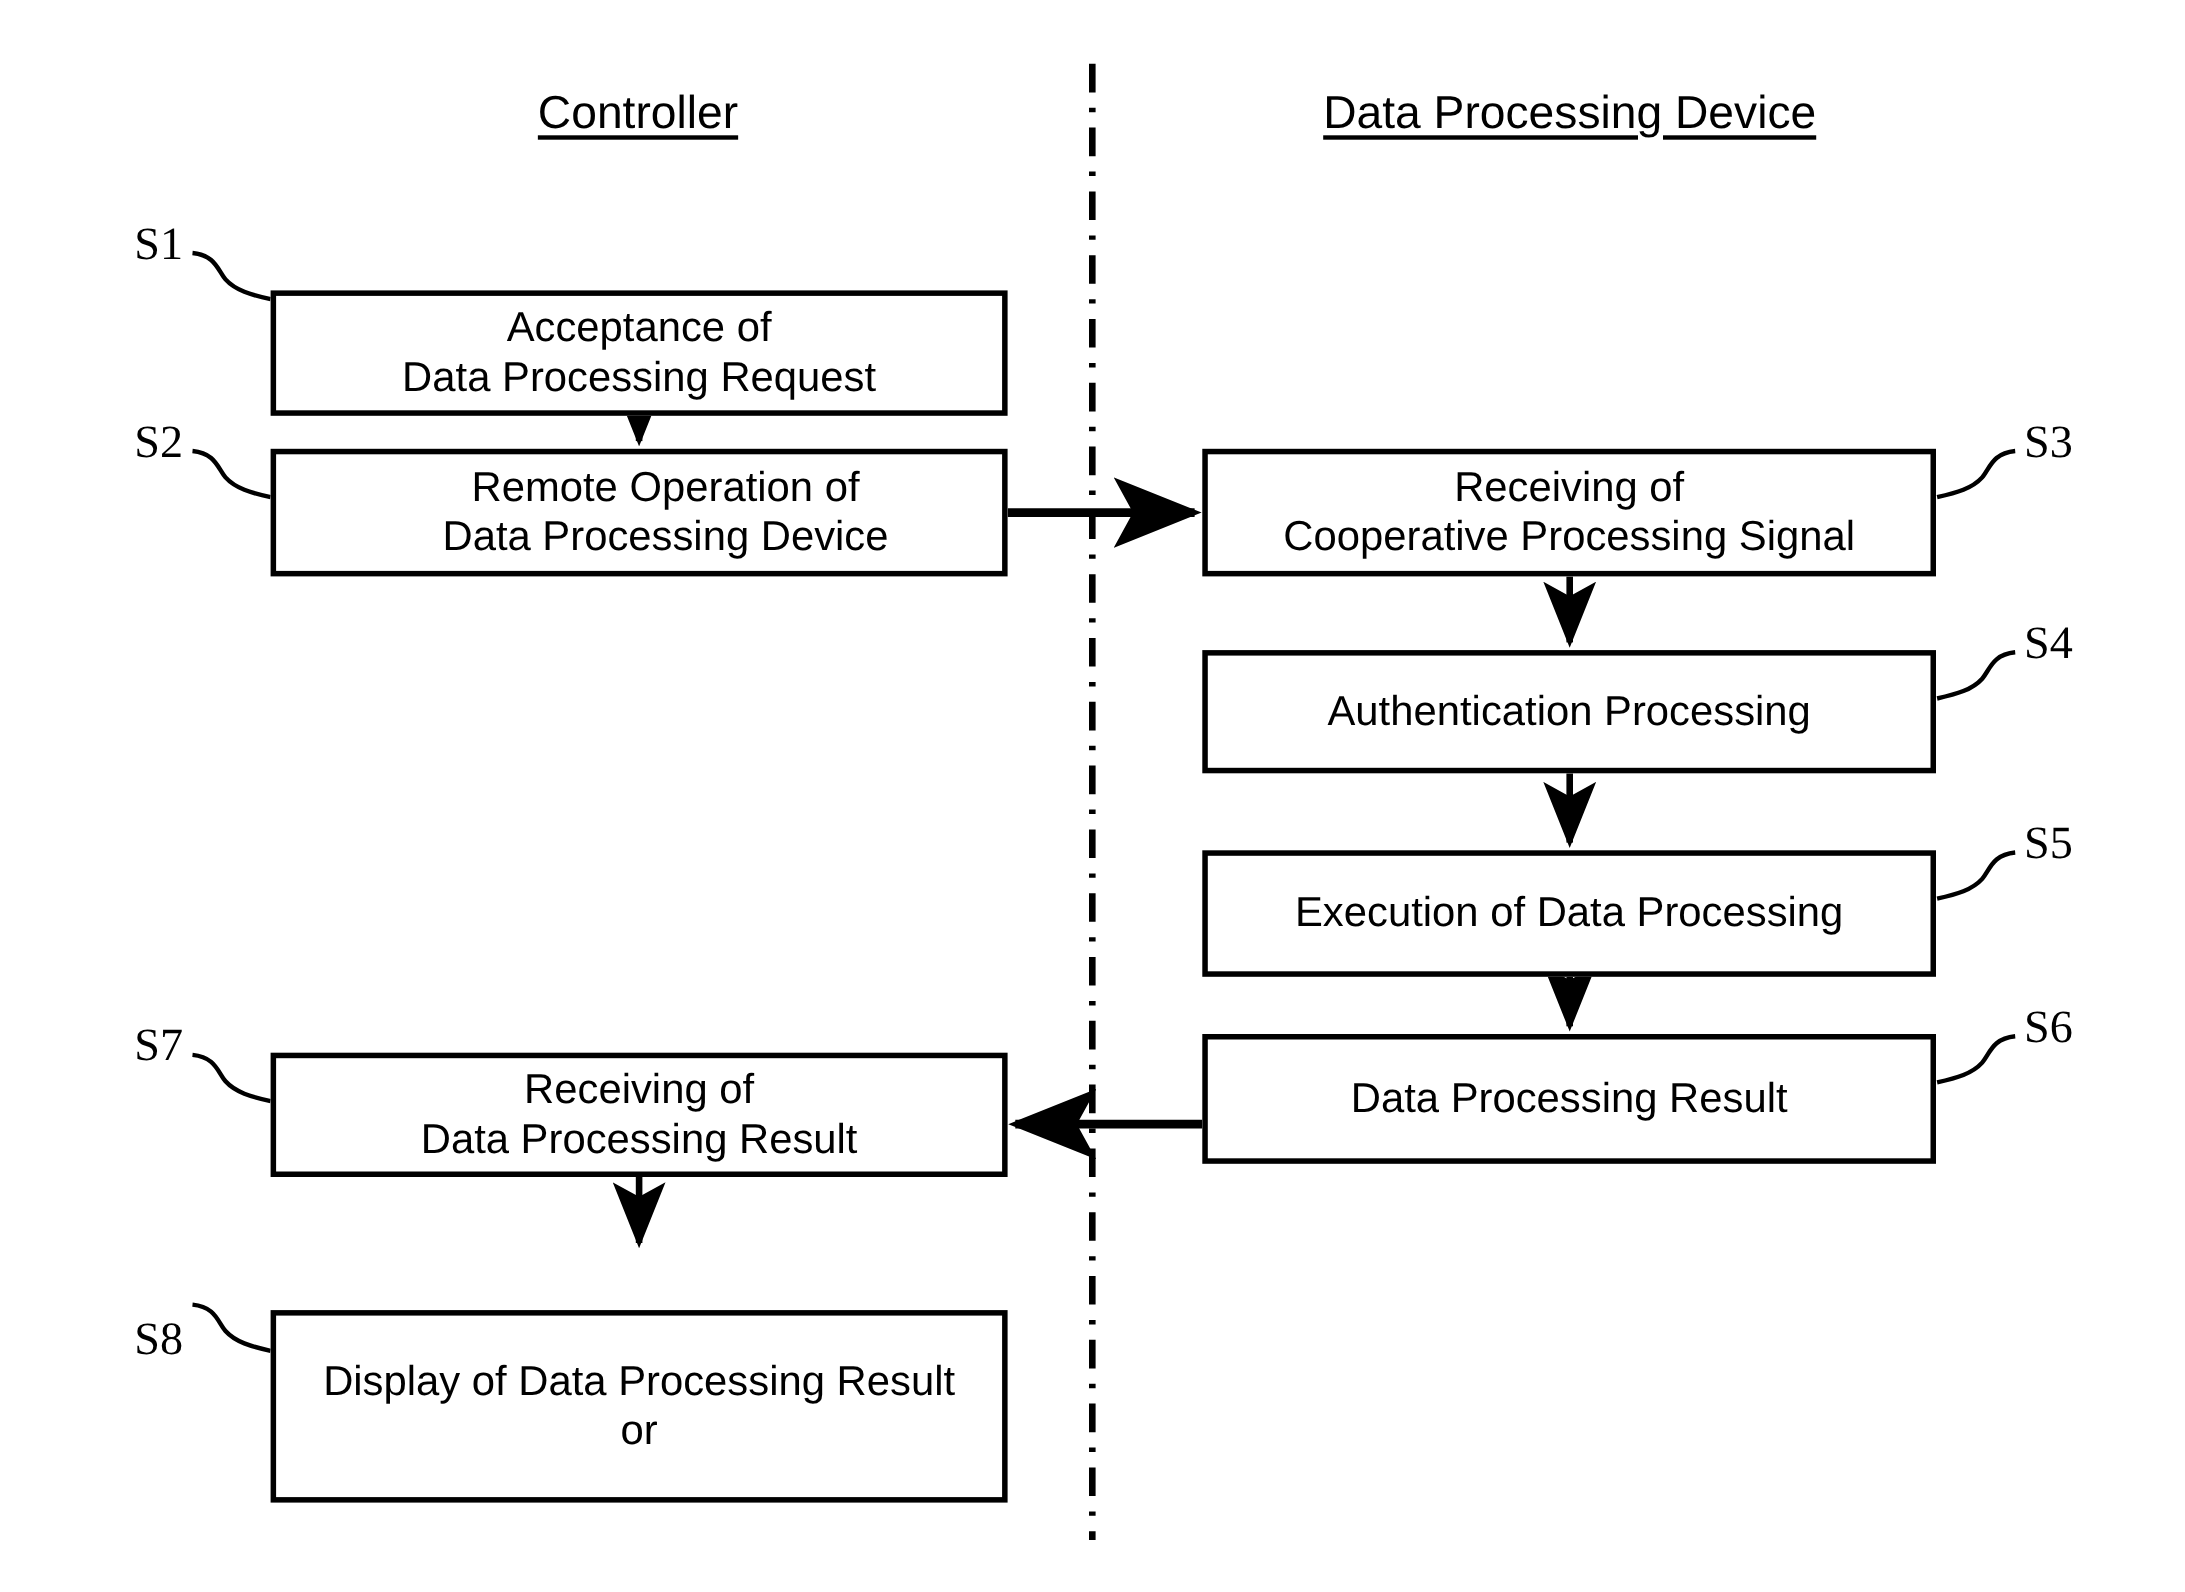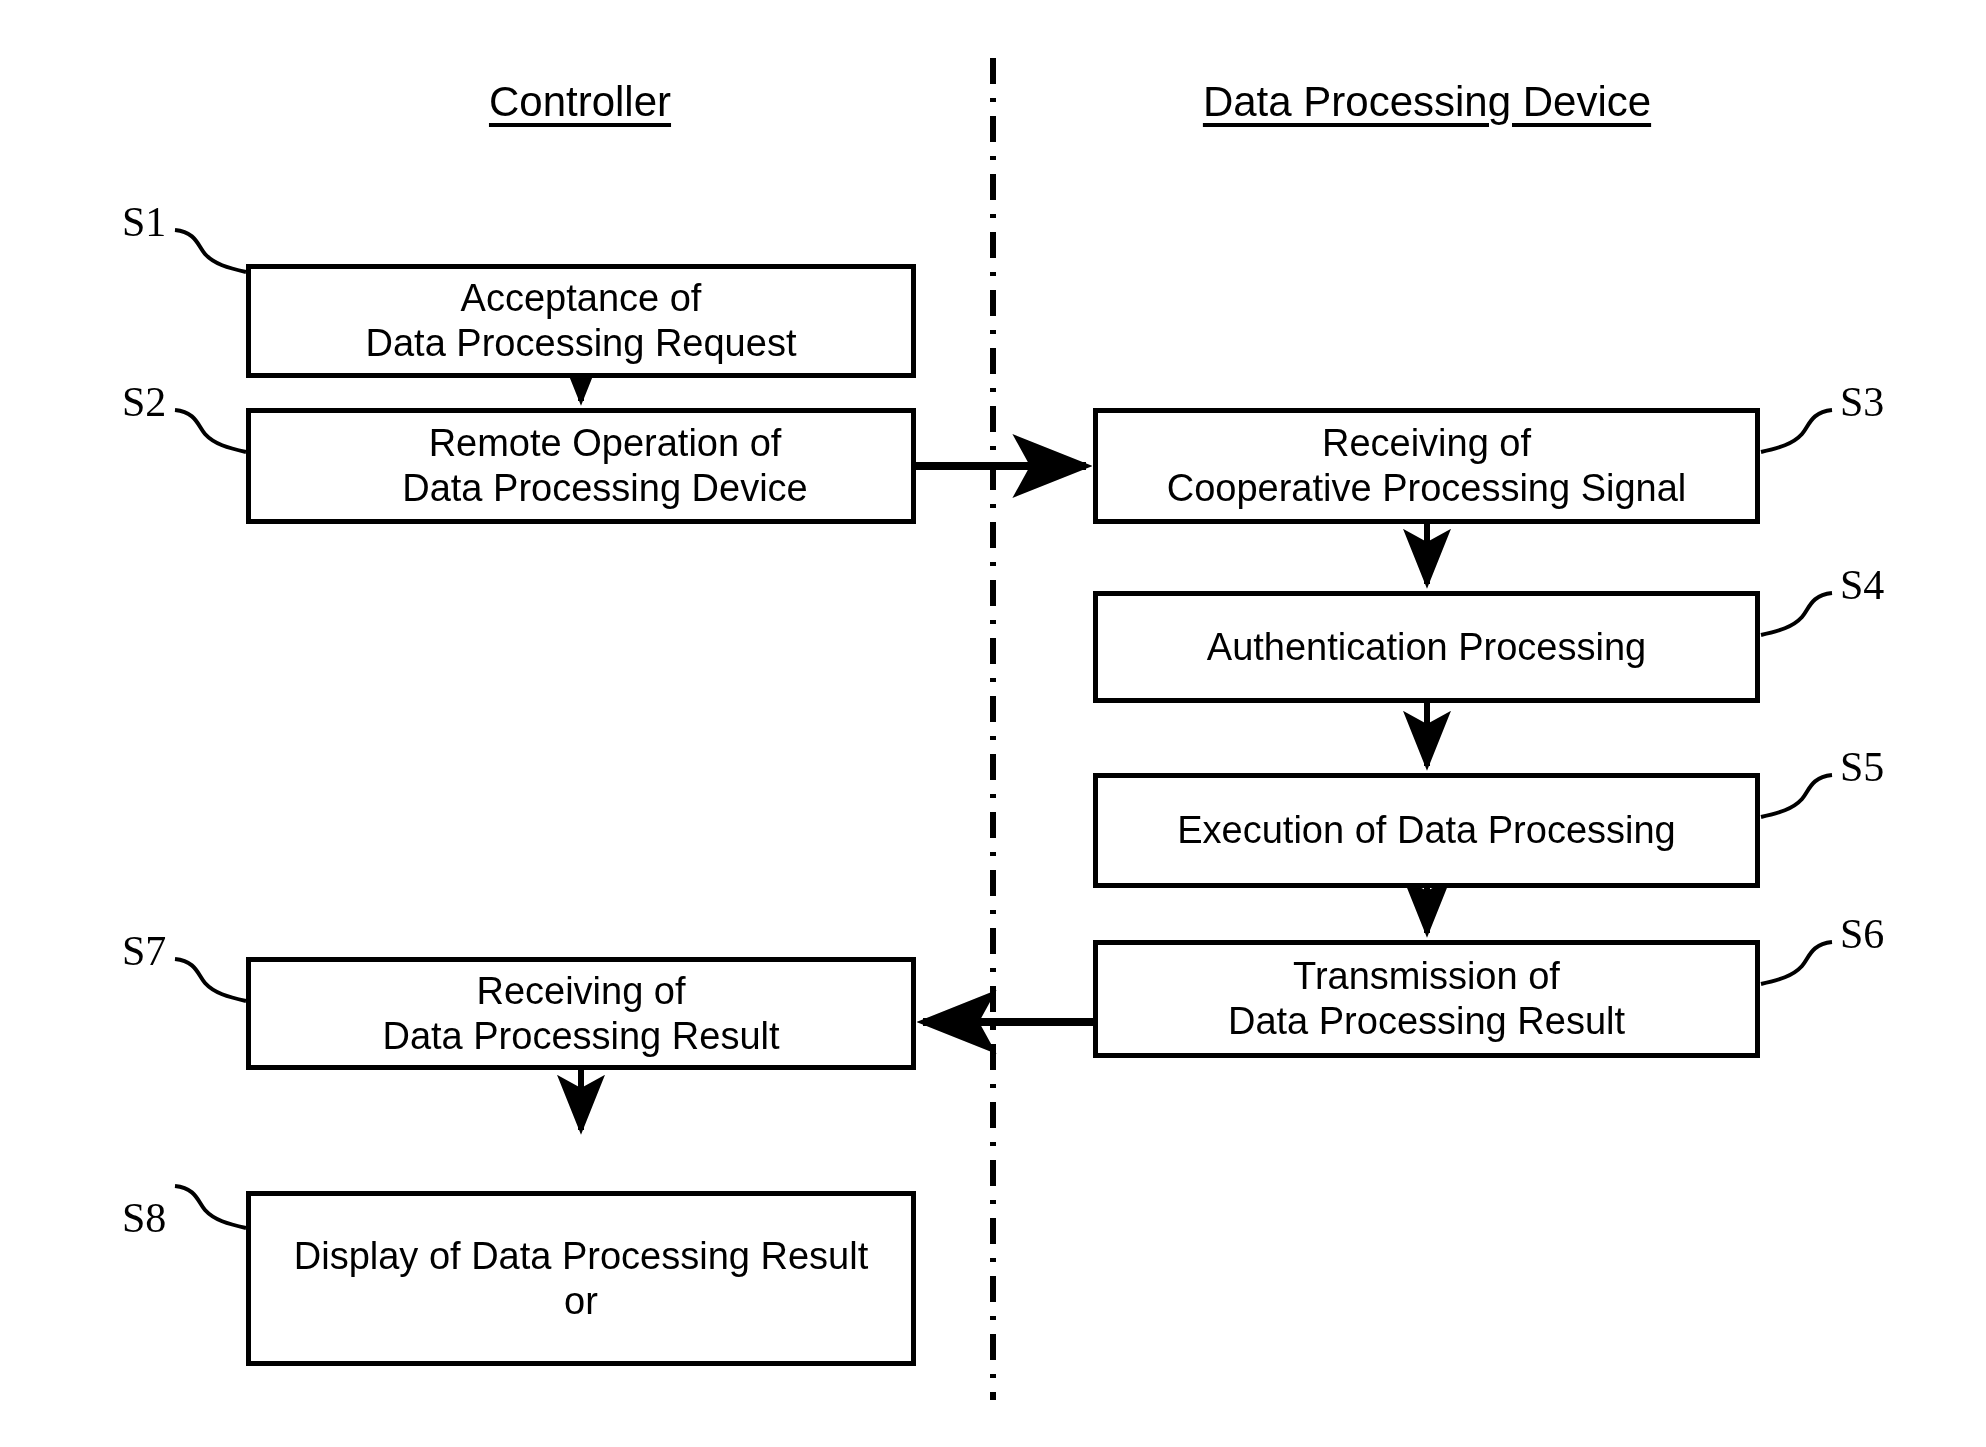--- a/index.html
+++ b/index.html
@@ -126,21 +126,20 @@
     <span class="ln">Authentication Processing</span>
   </div>
   <div class="step-label" style="left:1840px; top:561px;">S4</div>
 
   <div class="node" style="left:1093px; top:773px; width:667px; height:115px;">
     <span class="ln">Execution of Data Processing</span>
   </div>
   <div class="step-label" style="left:1840px; top:743px;">S5</div>
 
   <div class="node" style="left:1093px; top:940px; width:667px; height:118px;">
-    <span class="ln">Transmission of</span>
     <span class="ln">Data Processing Result</span>
   </div>
   <div class="step-label" style="left:1840px; top:910px;">S6</div>
 
   <div class="node" style="left:246px; top:957px; width:670px; height:113px;">
     <span class="ln">Receiving of</span>
     <span class="ln">Data Processing Result</span>
   </div>
   <div class="step-label" style="left:122px; top:927px;">S7</div>
 

